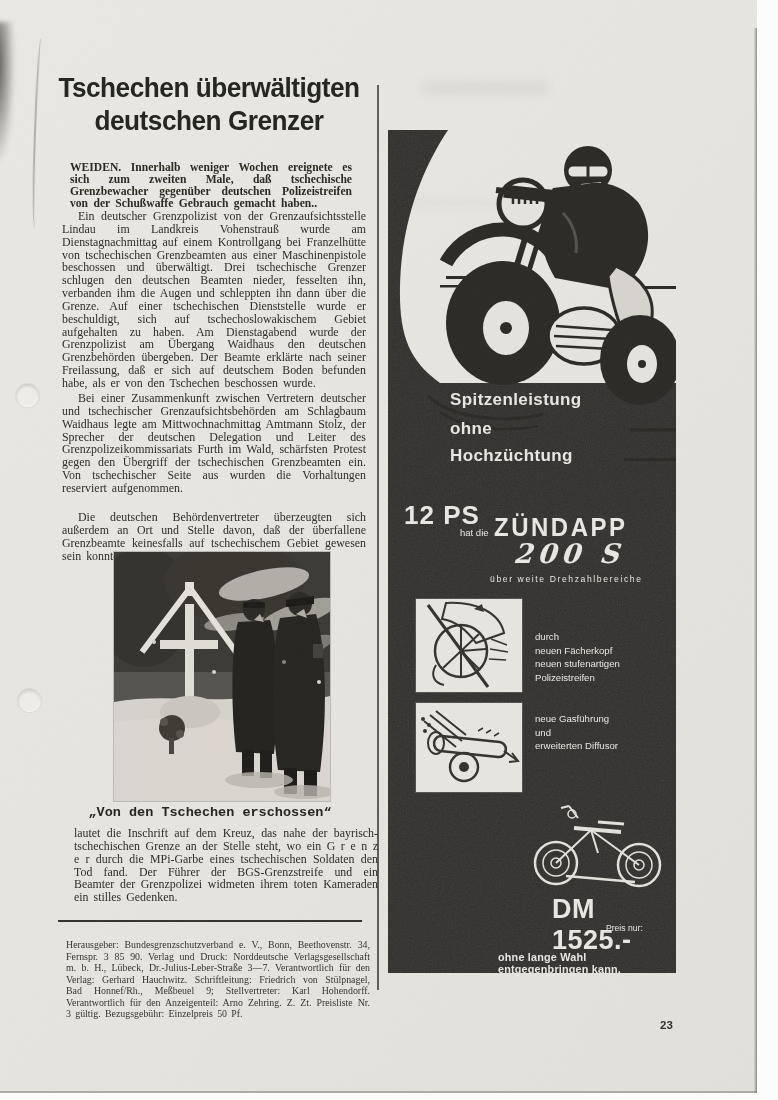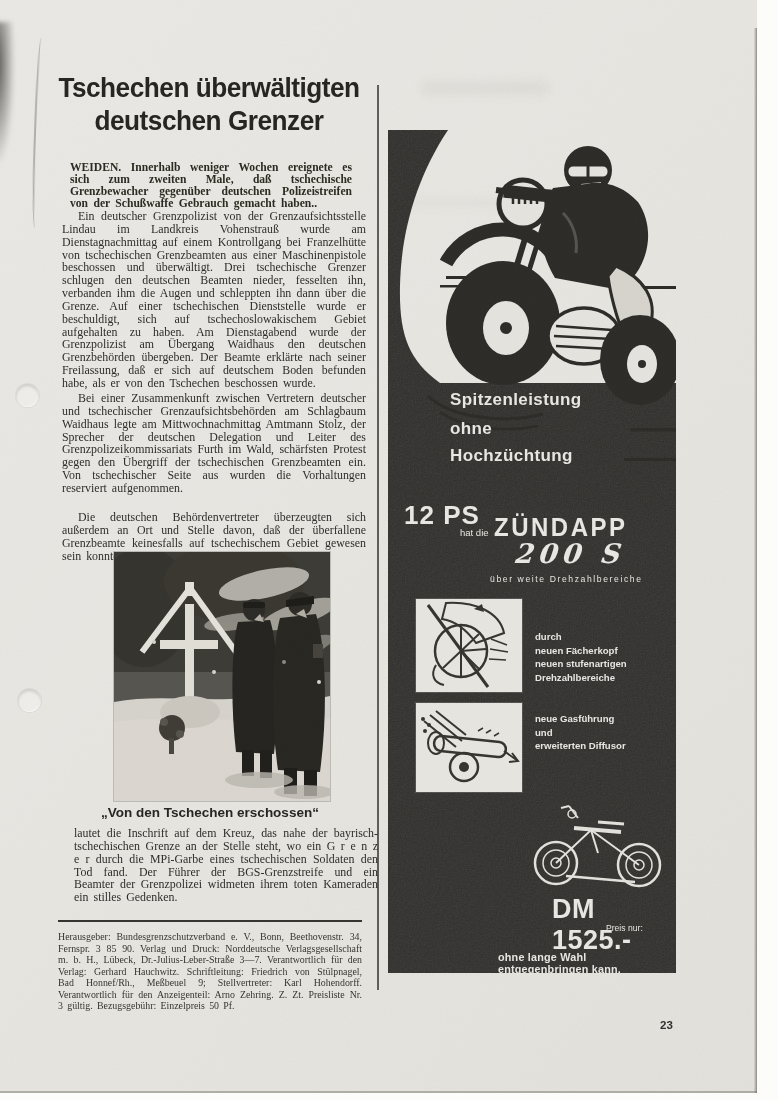--- a/index.html
+++ b/index.html
@@ -61,36 +61,36 @@
     color:#2b2b28;word-spacing:2px;text-indent:16px;margin:4px;
   }
   #para1{top:206px;} #para2{top:388px;} #para3{top:507px;}
   .photo-frame{
     position:absolute;left:114px;top:552px;width:216px;height:249px;
     box-shadow:0 0 0 1px rgba(60,58,52,.25);
     background:#4a4843;overflow:hidden;
   }
   .cap-title{
     position:absolute;left:58px;top:805px;width:304px;
-    font-family:Liberation Sans, sans-serif;font-weight:bold;
+    font-family:Liberation Mono, monospace;font-weight:bold;
     font-size:13.5px;text-align:center;color:#232320;
   }
   .cap-body{
     position:absolute;left:58px;top:811px;width:304px;
     font-size:11.9px;line-height:12.85px;text-align:justify;
     color:#2b2b28;word-spacing:2px;margin:16px;
   }
   .foot-rule{
     position:absolute;left:58px;top:920px;width:304px;height:1.6px;
     background:#34332f;
   }
   .imprint{
     position:absolute;left:58px;top:931px;width:304px;
     font-size:9.9px;line-height:11.5px;text-align:justify;
-    color:#34332e;word-spacing:1.8px;margin:0;
+    color:#34332e;word-spacing:1.8px;margin:8px;
   }
   .page-number{
     position:absolute;left:660px;top:1019px;
     font-family:"Liberation Sans", sans-serif;font-size:11.5px;font-weight:bold;
     color:#2e2e2a;
   }
   
   .ad{position:absolute;left:388px;top:128px;width:288px;height:847px;}
   .ad svg.ad-art{position:absolute;left:0;top:0;}
   .ad-text{position:absolute;font-family:"Liberation Sans", sans-serif;color:#eceae6;}
@@ -102,21 +102,21 @@
   .ad-model{
     left:128px;top:410px;font-family:"DejaVu Serif", serif;font-style:italic;
     font-weight:bold;font-size:27px;letter-spacing:5px;transform:skewX(-8deg);
   }
   .ad-subline{left:102px;top:446px;font-size:8.6px;letter-spacing:1.6px;}
   .ad-box{
     position:absolute;left:28px;width:106px;background:#eae8e3;
     box-shadow:0 0 0 1px rgba(255,255,255,.15);
   }
   #adbox1{top:471px;height:93px;} #adbox2{top:575px;height:89px;}
-  .ad-feature{left:147px;font-size:9.6px;line-height:13.5px;font-weight:bold;}
+  .ad-feature{left:147px;font-size:9.6px;line-height:13.5px;}
   #feature1{top:502px;} #feature2{top:584px;}
   .ad-reliability{left:40px;top:671px;width:210px;text-align:center;font-size:9.6px;letter-spacing:5px;font-weight:bold;}
   .ad-pricelabel{left:218px;top:754px;font-size:8.6px;margin-top:41px;}
   .ad-price{left:164px;top:766px;font-weight:bold;font-size:27px;letter-spacing:.5px;}
   .ad-closing{font-weight:bold;font-size:10.8px;letter-spacing:.2px;}
   #closing1{left:14px;top:804px;} #closing2{left:110px;top:823px;}
   .noise-overlay{position:absolute;left:0;top:0;pointer-events:none;}
 </style>
 </head>
 <body>
@@ -296,21 +296,21 @@
       <path d="M 45 52 L 45 27 M 45 52 L 63 35 M 45 52 L 70 50 M 45 52 L 63 70 M 45 52 L 45 77 M 45 52 L 27 69" stroke="#35332e" stroke-width="2"></path>
       <path d="M 75 40 l 16 6 M 74 50 l 18 3 M 73 60 l 17 1" stroke="#35332e" stroke-width="1.5"></path>
       <path d="M 58 10 l 8 -5 l 2 8 Z" fill="#35332e"></path>
       <path d="M 20 66 C 14 76 18 84 28 86" fill="none" stroke="#35332e" stroke-width="2"></path>
     </svg>
   </div>
   <div class="ad-text ad-feature" id="feature1">
     <div>durch</div>
     <div>neuen Fächerkopf</div>
     <div>neuen stufenartigen</div>
-    <div>Drehzahlbereiche</div>
+    <div>Polizeistreifen</div>
   </div>
 
   <div class="ad-box" id="adbox2">
     <svg width="106" height="89" viewBox="0 0 106 89">
       <path d="M 8 18 L 40 44 M 14 12 L 46 38 M 20 8 L 50 32" stroke="#35332e" stroke-width="2"></path>
       <rect x="18" y="36" width="72" height="15" rx="7" fill="none" stroke="#35332e" stroke-width="2.5" transform="rotate(6 54 43)"></rect>
       <ellipse cx="20" cy="40" rx="8" ry="11" fill="none" stroke="#35332e" stroke-width="2"></ellipse>
       <circle cx="48" cy="64" r="14" fill="none" stroke="#35332e" stroke-width="2.5"></circle>
       <circle cx="48" cy="64" r="5" fill="#35332e"></circle>
       <path d="M 88 48 L 102 58 M 96 50 l 6 8 l -9 1" stroke="#35332e" stroke-width="2" fill="none"></path>

